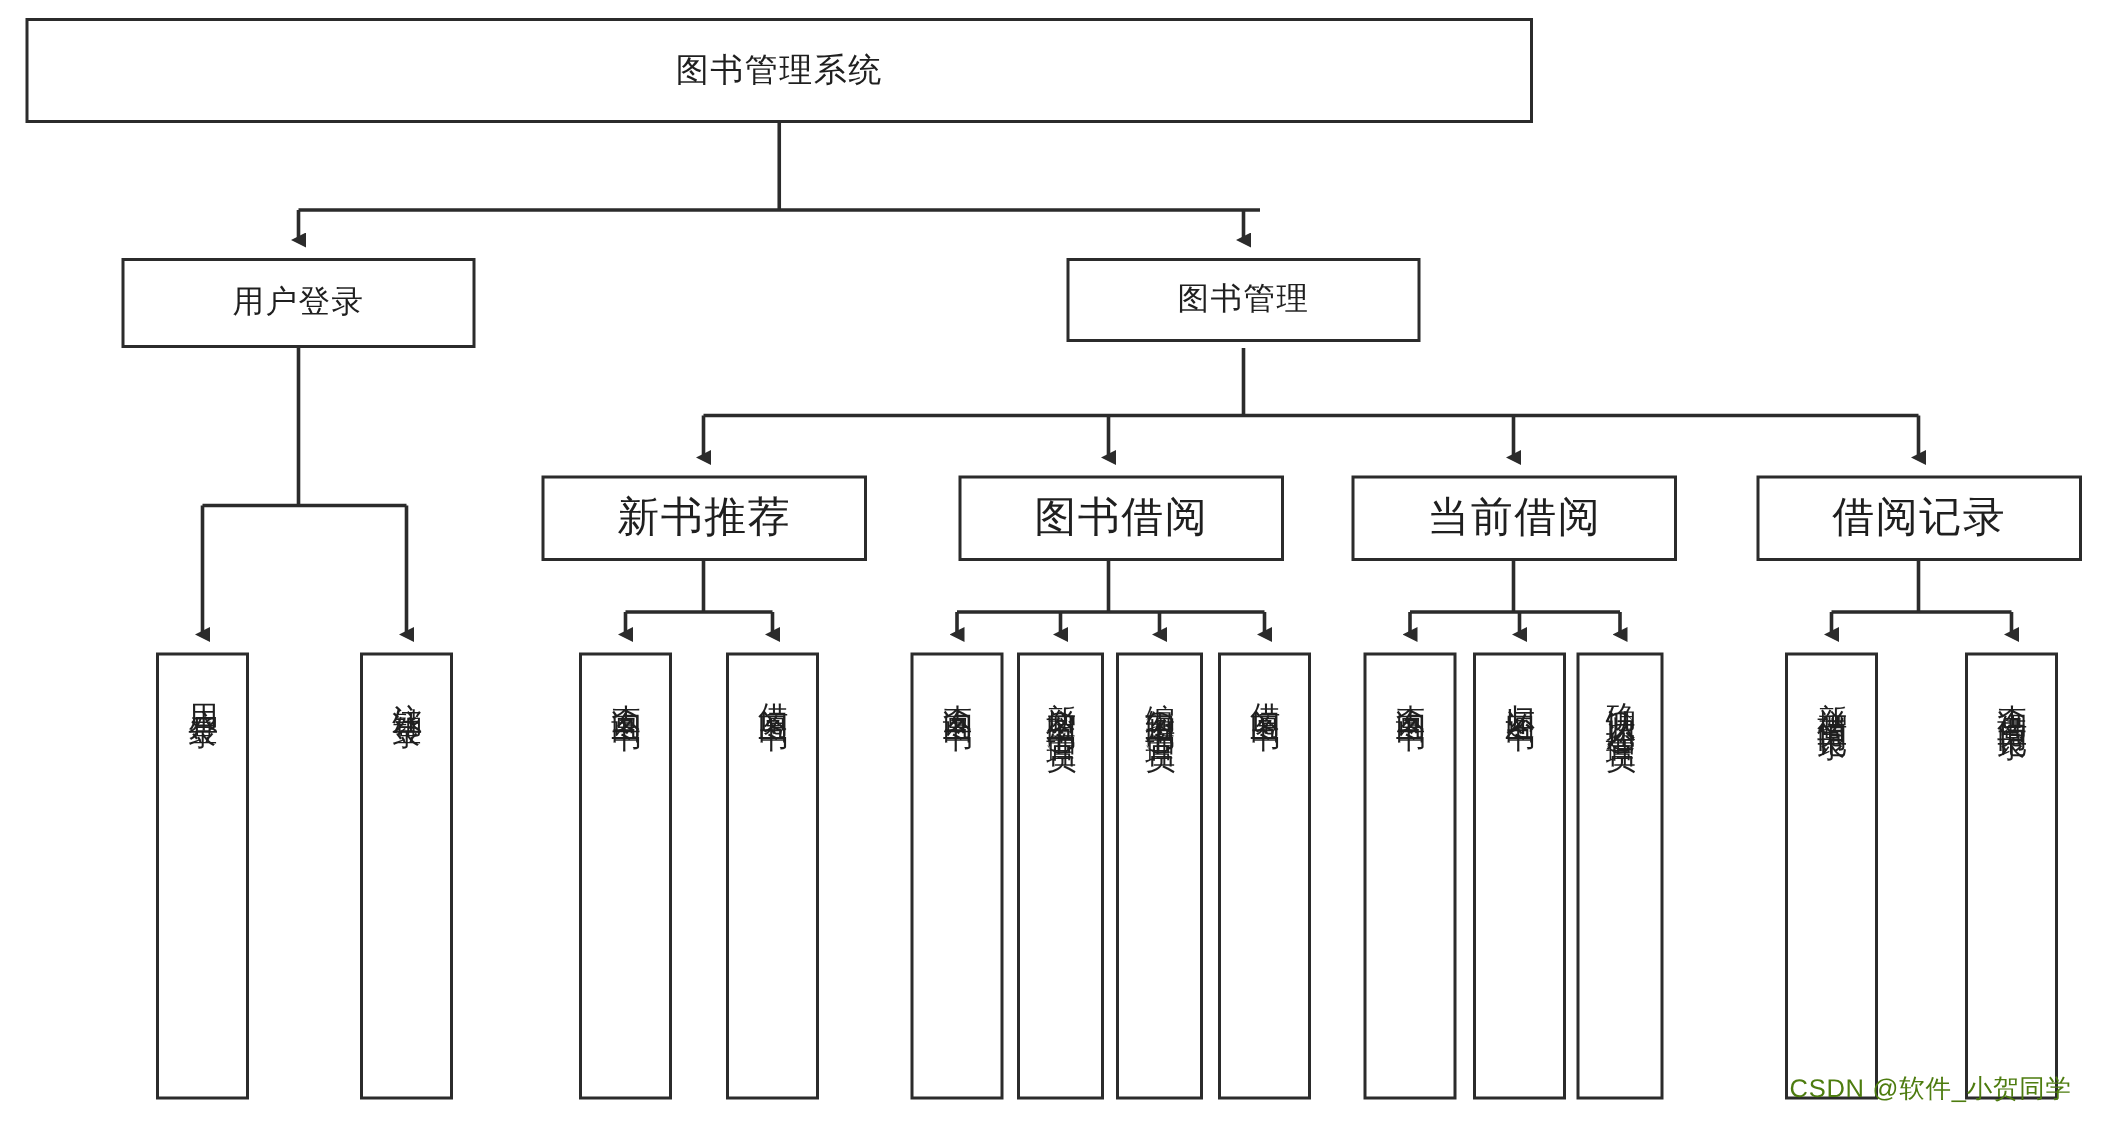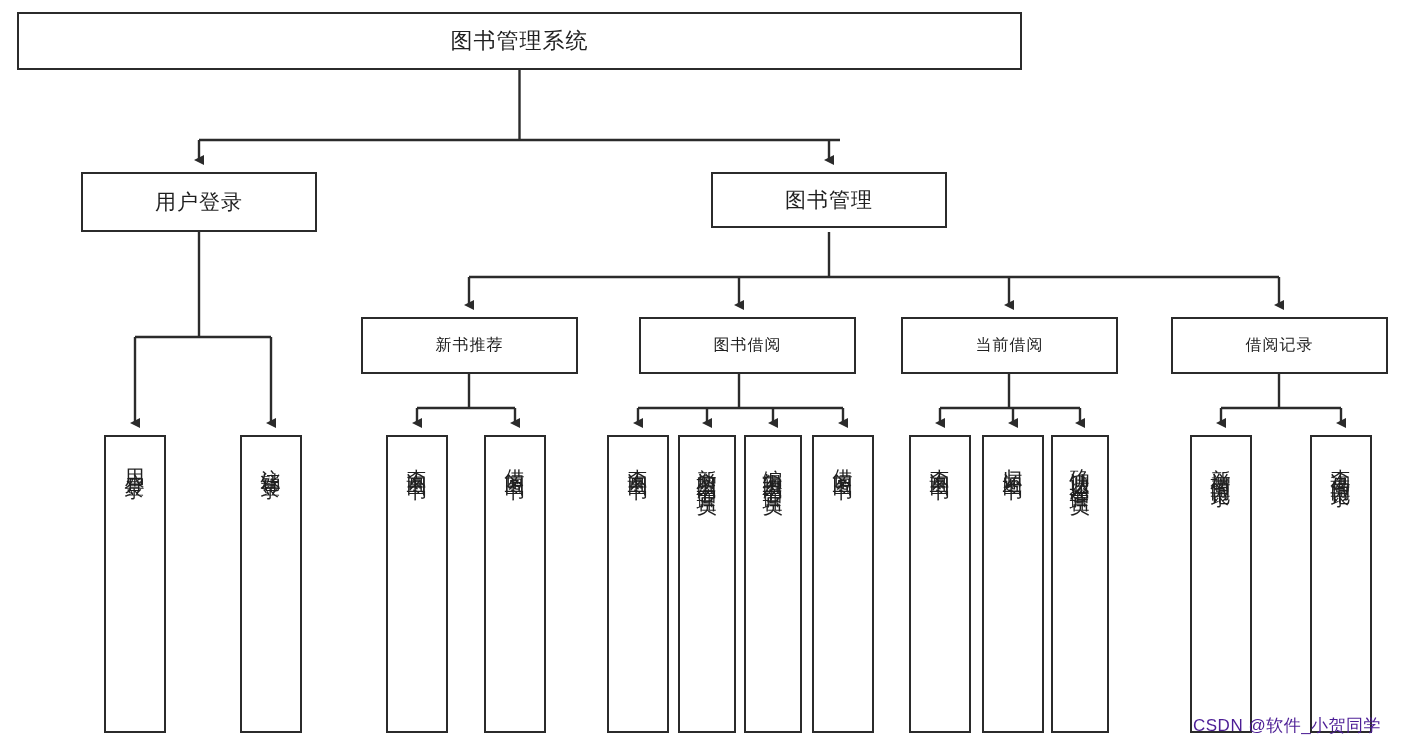--- a/index.html
+++ b/index.html
@@ -40,41 +40,41 @@
   }
   .node-label {
     font-size: 21px;
     line-height: 1.15;
     letter-spacing: 1px;
     white-space: nowrap;
     color: #1f1f1f;
   }
   .node.root .node-label { font-size: 22px; }
   .node.level2 .node-label { font-size: 21px; }
-  .node.level3 .node-label { font-size: 16px; }
+  .node.level3 .node-label { font-size: 28px; }
   .node.leaf {
     align-items: flex-start;
     justify-content: center;
     padding-top: 16px;
   }
   .node.leaf .node-label {
     writing-mode: vertical-rl;
     text-orientation: upright;
     font-size: 20px;
     letter-spacing: 4px;
     line-height: 1;
     white-space: nowrap;
     text-align: left;
   }
   #watermark {
     position: absolute;
     left: 1193px;
     top: 714px;
     font-size: 17px;
-    color: #4c1d95;
+    color: #4d7c0f;
     white-space: nowrap;
     letter-spacing: 0.5px;
     user-select: none;
   }
 </style>
 </head>
 <body>
 
 <div id="diagram-root">
 
@@ -121,21 +121,21 @@
       <path d="M1013,408 L1013,423" marker-end="url(#arrowhead)"></path>
       <path d="M1080,408 L1080,423" marker-end="url(#arrowhead)"></path>
 
       <path d="M1279,374 L1279,408"></path>
       <path d="M1221,408 L1341,408"></path>
       <path d="M1221,408 L1221,423" marker-end="url(#arrowhead)"></path>
       <path d="M1341,408 L1341,423" marker-end="url(#arrowhead)"></path>
     </g>
   </svg>
 
-  <div class="node root" style="left: 17px; top: 12px; width: 1005px; height: 58px;">
+  <div class="node root" style="left: 17px; top: 12px; width: 1005px; height: 70px;">
     <span class="node-label">图书管理系统</span>
   </div>
 
   <div class="node level2" style="left: 81px; top: 172px; width: 236px; height: 60px;">
     <span class="node-label">用户登录</span>
   </div>
   <div class="node level2" style="left: 711px; top: 172px; width: 236px; height: 56px;">
     <span class="node-label">图书管理</span>
   </div>
 

